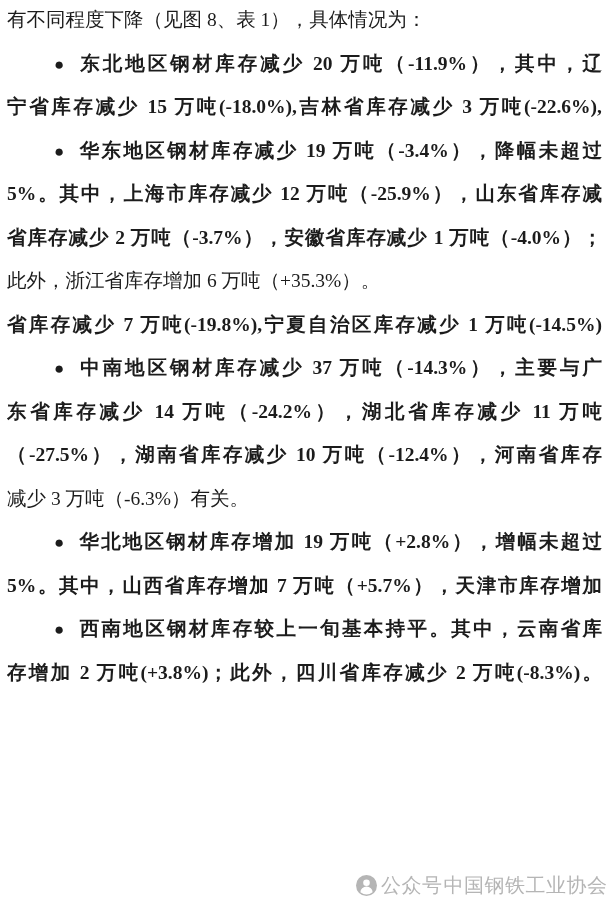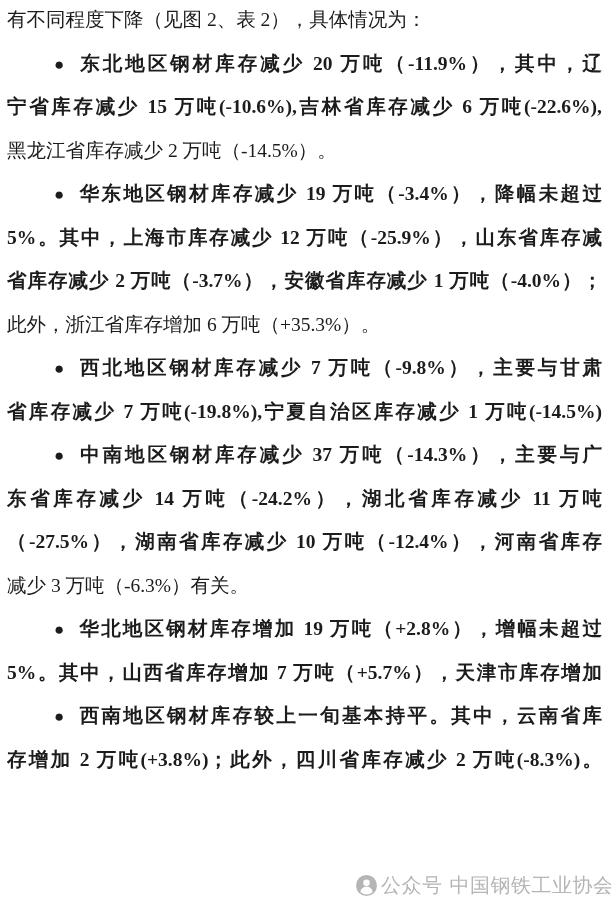--- a/index.html
+++ b/index.html
@@ -31,21 +31,21 @@
     letter-spacing: 0.5px;
   }
   .wm-icon {
     width: 21px;
     height: 21px;
     display: inline-block;
     margin-right: 4px;
     flex: 0 0 auto;
   }
   .wm-label {
-    margin-right: 7px;
+    margin-right: 1px;
   }
   .text-block {
     position: absolute;
     left: 7px;
     top: -2px;
     width: 595px;
     z-index: 1;
   }
   .line {
     height: 43.5px;
@@ -79,29 +79,27 @@
         <circle cx="10.5" cy="10.5" r="10.5" class="wm-circle" fill="#b5b5b5"></circle>
         <circle cx="10.5" cy="7.8" r="3.3" fill="#ffffff"></circle>
         <path d="M4.4 17.2 a6.1 5.6 0 0 1 12.2 0 a10.5 10.5 0 0 1 -12.2 0 Z" fill="#ffffff"></path>
       </svg>
     </span>
     <span class="wm-label">公众号</span>
     <span class="wm-org">中国钢铁工业协会</span>
   </div>
 
   <div class="text-block" style="color: rgb(28, 28, 28);">
-      <div class="line"><span>有不同程度下降（见图 2、表 2），具体情况为：</span></div>
+      <div class="line"><span>有不同程度下降（见图 8、表 1），具体情况为：</span></div>
       <div class="line justify bullet-line"><span class="bullet">●</span><span>东北地区钢材库存减少 20 万吨（-11.9%），其中，辽</span></div>
-      <div class="line justify"><span>宁省库存减少 15 万吨(-10.6%),吉林省库存减少 6 万吨(-22.6%),</span></div>
-      <div class="line"><span>黑龙江省库存减少 2 万吨（-14.5%）。</span></div>
+      <div class="line justify"><span>宁省库存减少 15 万吨(-18.0%),吉林省库存减少 3 万吨(-22.6%),</span></div>
       <div class="line justify bullet-line"><span class="bullet">●</span><span>华东地区钢材库存减少 19 万吨（-3.4%），降幅未超过</span></div>
       <div class="line justify"><span>5%。其中，上海市库存减少 12 万吨（-25.9%），山东省库存减</span></div>
       <div class="line justify"><span>省库存减少 2 万吨（-3.7%），安徽省库存减少 1 万吨（-4.0%）；</span></div>
       <div class="line"><span>此外，浙江省库存增加 6 万吨（+35.3%）。</span></div>
-      <div class="line justify bullet-line"><span class="bullet">●</span><span>西北地区钢材库存减少 7 万吨（-9.8%），主要与甘肃</span></div>
       <div class="line justify"><span>省库存减少 7 万吨(-19.8%),宁夏自治区库存减少 1 万吨(-14.5%)</span></div>
       <div class="line justify bullet-line"><span class="bullet">●</span><span>中南地区钢材库存减少 37 万吨（-14.3%），主要与广</span></div>
       <div class="line justify"><span>东省库存减少 14 万吨（-24.2%），湖北省库存减少 11 万吨</span></div>
       <div class="line justify"><span>（-27.5%），湖南省库存减少 10 万吨（-12.4%），河南省库存</span></div>
       <div class="line"><span>减少 3 万吨（-6.3%）有关。</span></div>
       <div class="line justify bullet-line"><span class="bullet">●</span><span>华北地区钢材库存增加 19 万吨（+2.8%），增幅未超过</span></div>
       <div class="line justify"><span>5%。其中，山西省库存增加 7 万吨（+5.7%），天津市库存增加</span></div>
       <div class="line justify bullet-line"><span class="bullet">●</span><span>西南地区钢材库存较上一旬基本持平。其中，云南省库</span></div>
       <div class="line justify"><span>存增加 2 万吨(+3.8%)；此外，四川省库存减少 2 万吨(-8.3%)。</span></div>
     </div>

